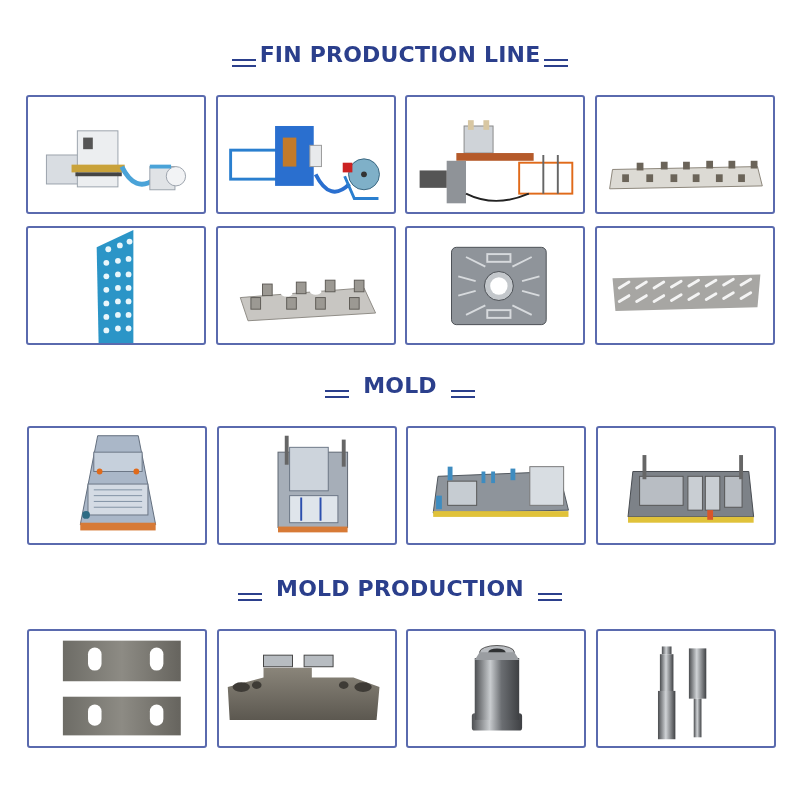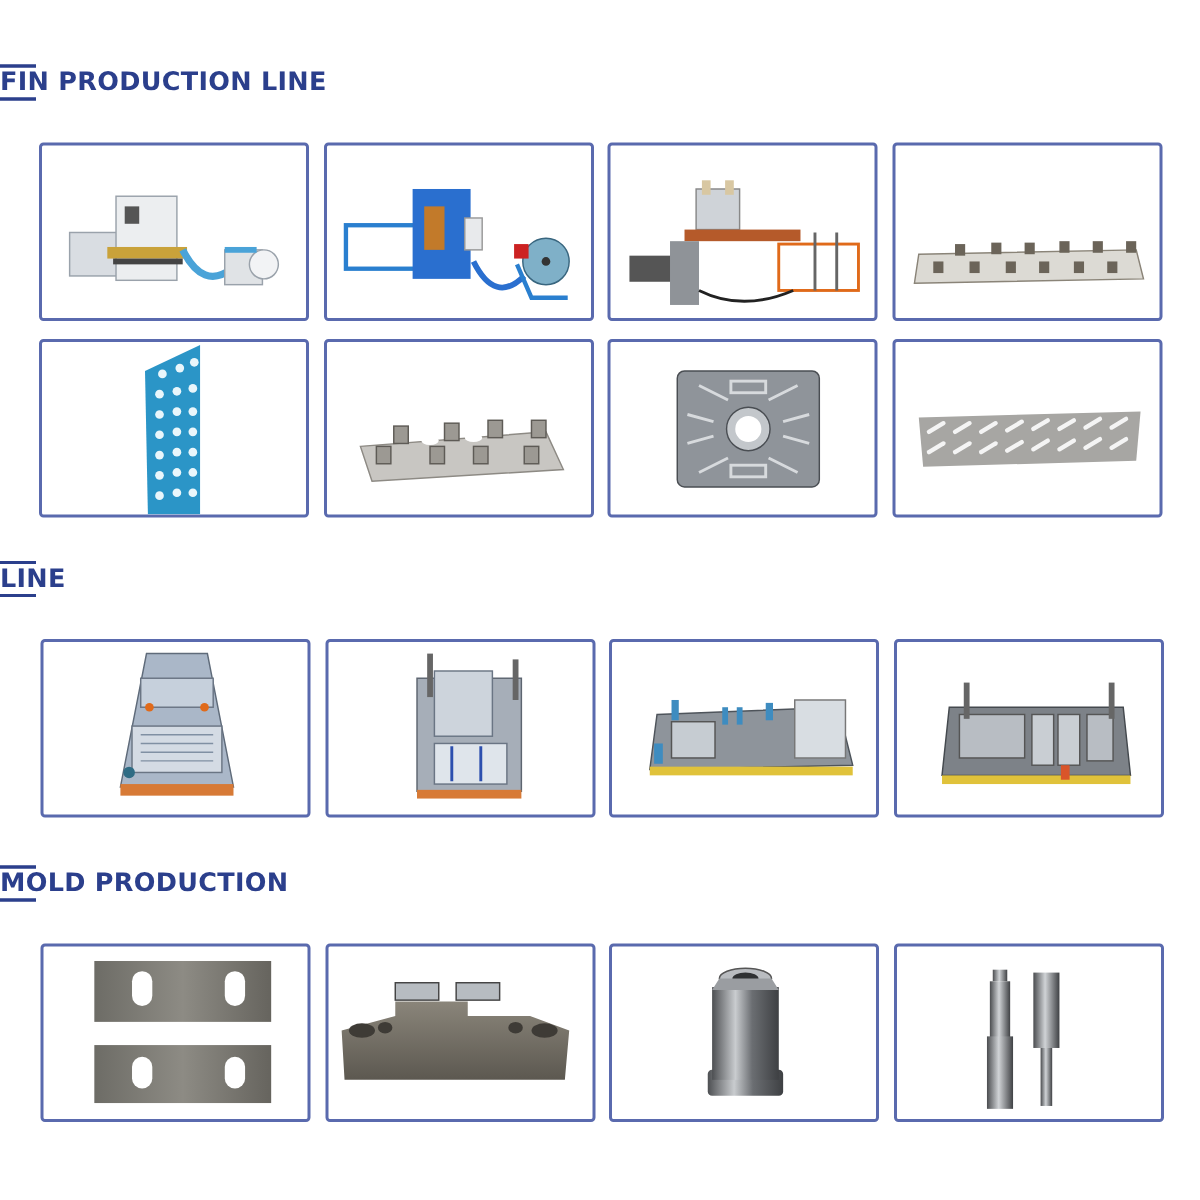--- a/index.html
+++ b/index.html
@@ -1,22 +1,22 @@
 <!DOCTYPE html>
 <html><head>
   <meta charset="utf-8">
   <style>
     * { box-sizing: border-box; margin: 0; padding: 0; }
     html, body { width: 800px; height: 800px; background: #ffffff; overflow: hidden; }
     body { position: relative; font-family: "DejaVu Sans", "Liberation Sans", sans-serif; }
 
     .heading {
       position: absolute; left: 0; width: 800px;
-      display: flex; align-items: flex-start; justify-content: center;
-      color: #2b3f8c; font-weight: bold; font-size: 17px; letter-spacing: 0.2px; flex-direction: column;
+      display: flex; align-items: flex-end; justify-content: center;
+      color: #2b3f8c; font-weight: bold; font-size: 22px; letter-spacing: 0.2px;
     }
     .heading .deco {
       display: inline-block; width: 24px; height: 8px; position: relative;
     }
     .heading .deco::before, .heading .deco::after {
       content: ""; position: absolute; left: 0; width: 100%; height: 2px; background: #2b3f8c;
     }
     .heading .deco::before { top: 0; }
     .heading .deco::after { bottom: 0; }
     .heading .gap { width: 14px; display: inline-block; }
@@ -177,21 +177,21 @@
         <line x1="112" y1="74" x2="122" y2="68"></line>
       <line x1="130" y1="73" x2="140" y2="67"></line>
         <line x1="148" y1="73" x2="158" y2="67"></line>
     </g>
   </svg>
 </div>
 
 <div class="heading" style="top:374px; height:24px;">
   <span class="deco"></span>
   <span class="gap"></span>
-  <span>LINE</span>
+  <span>MOLD</span>
   <span class="gap"></span>
   <span class="deco"></span>
 </div>
 
 <div class="card" style="left:27px; top:426px;">
   <svg viewBox="0 0 180 119">
     <polygon points="70,8 112,8 130,100 52,100" fill="#aab7c8" stroke="#5f6b7a"></polygon>
     <rect x="66" y="25" width="50" height="20" fill="#c6d0dc" stroke="#6a7584"></rect>
     <rect x="60" y="58" width="62" height="32" fill="#d4dbe4" stroke="#6a7584"></rect>
     <g stroke="#8090a3" stroke-width="1">

